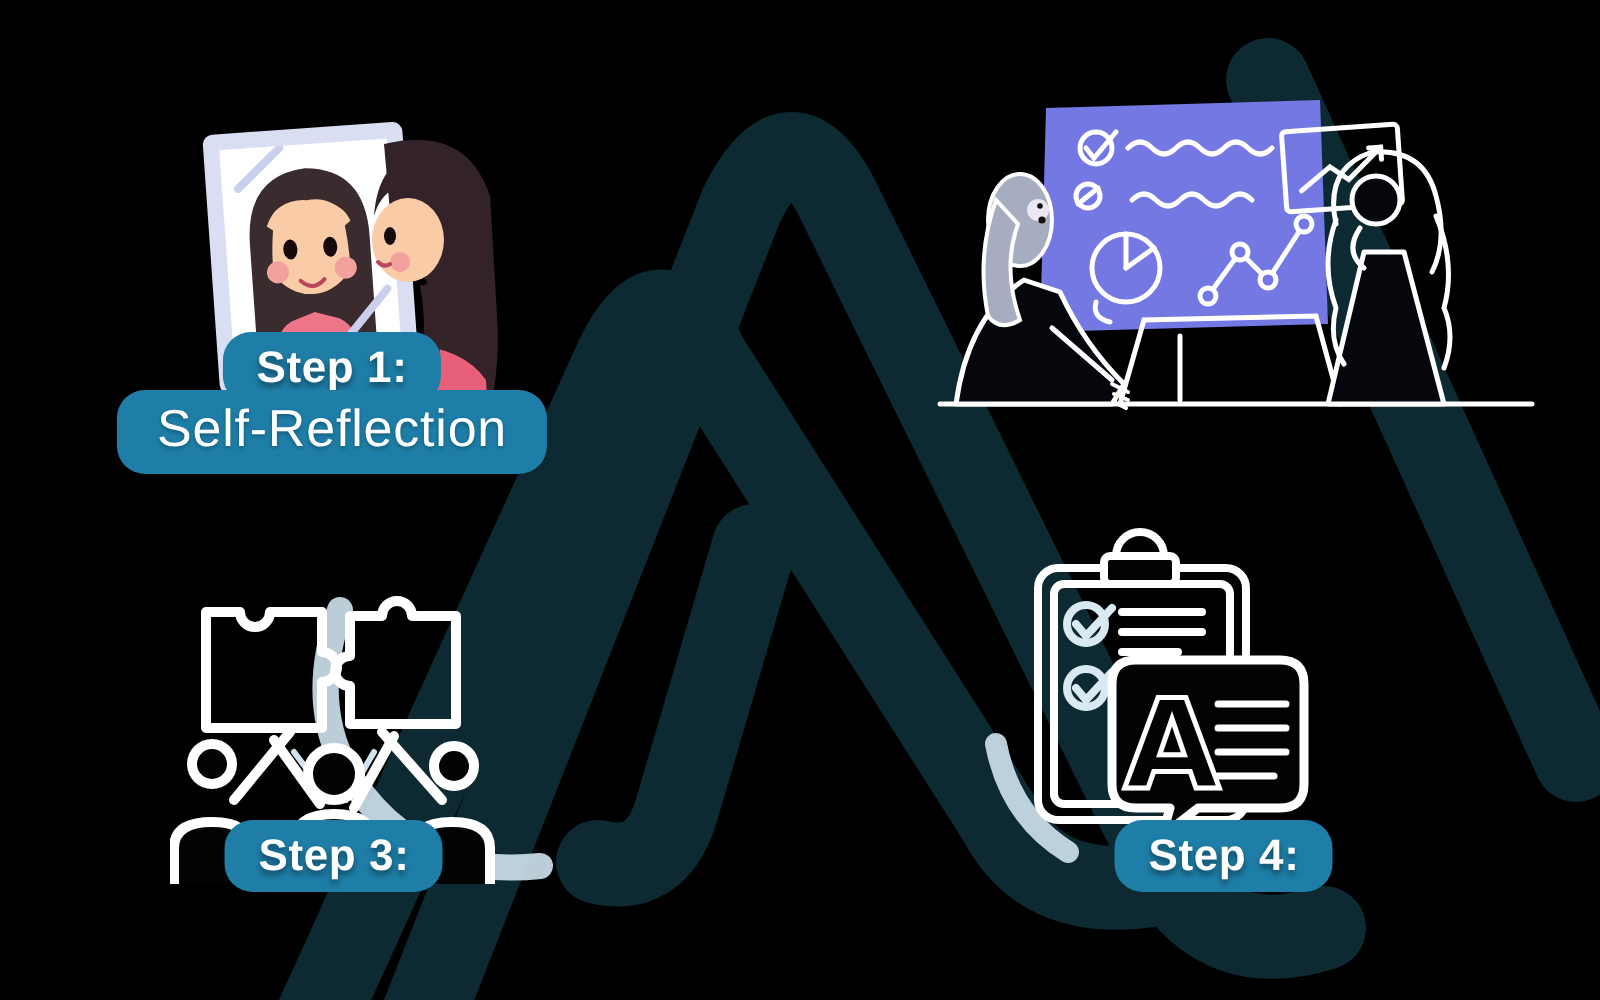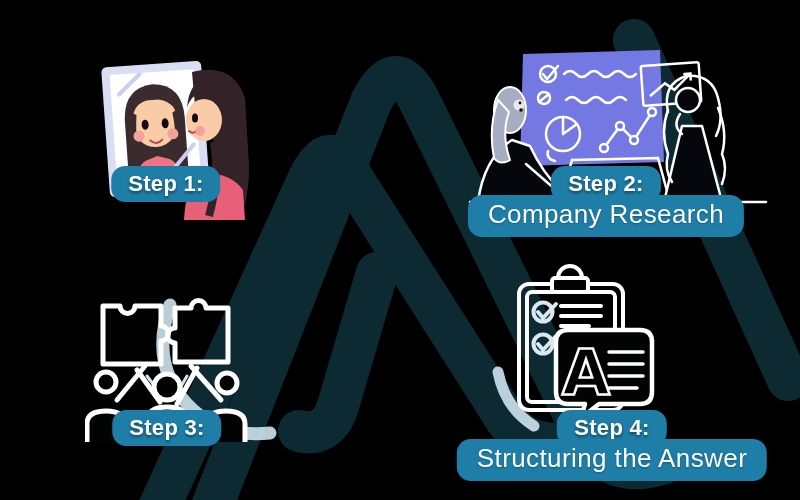--- a/index.html
+++ b/index.html
@@ -74,20 +74,21 @@
         <ellipse cx="103" cy="72" rx="3" ry="4.5" fill="#17090c"></ellipse>
         <circle cx="108" cy="85" r="5" fill="#f2a19c"></circle>
         <path d="M97 85 q3 3 6 1" stroke="#b9465d" stroke-width="2" fill="none" stroke-linecap="round"></path>
         <circle cx="124" cy="77" r="5" fill="#f9cba6"></circle>
         <path d="M92 174 Q94 134 112 126 Q140 128 151 144 L153 174 Z" fill="#e75f78"></path>
         <path d="M117 170 Q128 130 122 96" fill="none" stroke="#332329" stroke-width="8"></path>
       </g>
     </svg>
     <div class="label" style="left:166px;top:154px;">
       <div class="pill-title">Step 1:</div>
+      <div class="pill-sub">Self-Reflection</div>
     </div>
   </div>
 
   <div class="step" style="left:440px;top:0;width:360px;height:250px;">
     <svg class="illus" style="left:28px;top:36px;" width="300" height="170" viewBox="0 0 300 170">
       <polygon points="55,6 192,2 196,114 52,118" fill="#7478e3"></polygon>
       <g stroke="#ffffff" stroke-width="2.5" fill="none" stroke-linecap="round">
         <circle cx="80" cy="26" r="8"></circle>
         <path d="M75 26 l4 5 l11 -13"></path>
         <circle cx="76" cy="50" r="6"></circle>
@@ -128,24 +129,20 @@
       </g>
       <g>
         <path d="M196 154 L214 78 L234 78 L254 154 Z" fill="#05070d" stroke="#ffffff" stroke-width="2.5" stroke-linejoin="round"></path>
         <circle cx="220" cy="52" r="12" fill="#05070d" stroke="#ffffff" stroke-width="2.5"></circle>
         <path d="M200 64 Q194 36 218 28 Q244 26 250 50 Q256 72 248 88" stroke="#ffffff" stroke-width="2.5" fill="none" stroke-linecap="round"></path>
         <path d="M200 62 q-8 22 0 44 q-4 16 4 28" stroke="#ffffff" stroke-width="2.5" fill="none" stroke-linecap="round"></path>
         <path d="M250 60 q10 24 4 46 q6 14 0 30" stroke="#ffffff" stroke-width="2.5" fill="none" stroke-linecap="round"></path>
         <path d="M214 86 Q204 78 212 66" stroke="#ffffff" stroke-width="2.5" fill="none" stroke-linecap="round"></path>
       </g>
     </svg>
-    <div class="label" style="left:166px;top:154px;">
-      <div class="pill-title">Step 2:</div>
-      <div class="pill-sub">Company Research</div>
-    </div>
   </div>
 
   <div class="step" style="left:0;top:250px;width:300px;height:250px;">
     <svg class="illus" style="left:85px;top:28px;" width="170" height="152" viewBox="0 0 170 152">
       <g stroke="#ffffff" stroke-width="5" fill="none" stroke-linecap="round" stroke-linejoin="round">
         <path d="M18 16 h17 a7 7 0 0 0 15 0 h26 v20 a7.5 7.5 0 0 1 0 15 v23 h-58 z"></path>
         <path d="M90 18 h16 a7 7 0 0 1 15 0 h22 v54 h-53 v-19 a7.5 7.5 0 0 1 0 -15 z"></path>
         <line x1="75" y1="112" x2="52" y2="80"></line>
         <line x1="92" y1="114" x2="112" y2="78"></line>
         <line x1="32" y1="110" x2="60" y2="76"></line>
@@ -196,17 +193,16 @@
         <g stroke="#ffffff" stroke-width="3.5" stroke-linecap="round">
           <line x1="104" y1="88" x2="138" y2="88"></line>
           <line x1="104" y1="100" x2="138" y2="100"></line>
           <line x1="104" y1="112" x2="138" y2="112"></line>
           <line x1="104" y1="124" x2="132" y2="124"></line>
         </g>
       </g>
     </svg>
     <div class="label" style="left:172px;top:148px;text-align:center;">
       <div class="pill-title">Step 4:</div>
-      <div class="pill-sub">Structuring the Answer</div>
     </div>
   </div>
 
 </div>
 
 </body></html>

